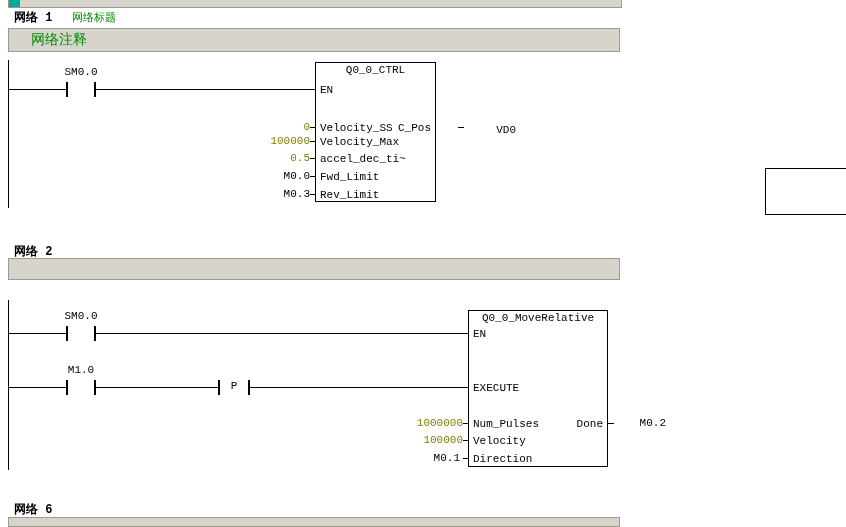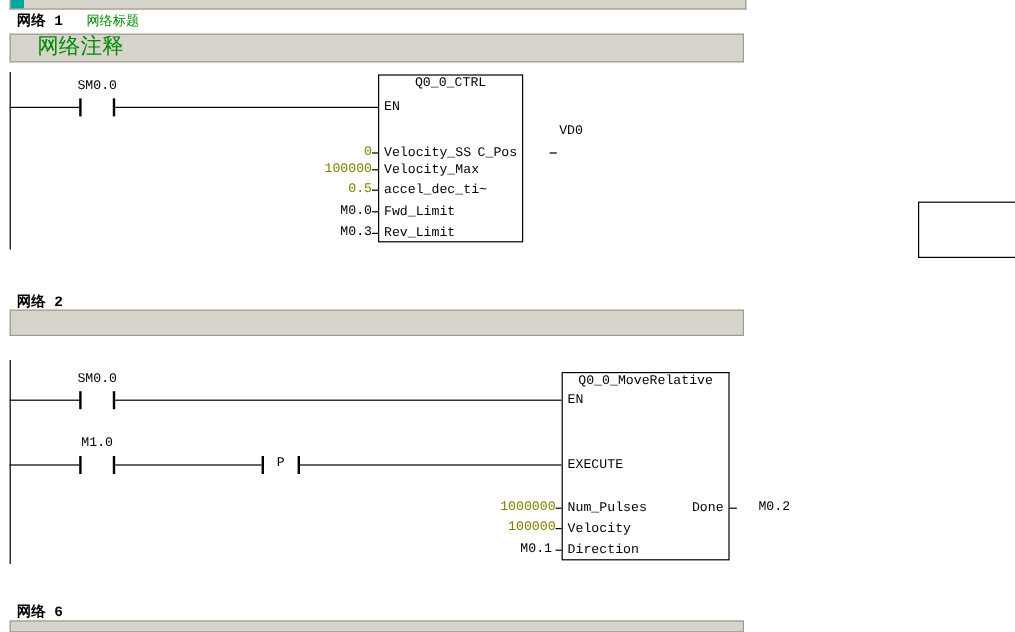--- a/index.html
+++ b/index.html
@@ -4,21 +4,21 @@
 <style>
   *{margin:0;padding:0;box-sizing:border-box}
   html,body{background:#ffffff}
   .screen{position:relative;width:846px;height:527px;background:#fff;overflow:hidden;
           font-family:Liberation Mono, monospace;font-size:11px;color:#000}
   .topbar{position:absolute;left:8px;top:0;width:614px;height:8px;background:var(--comment-bg);border:1px solid var(--comment-border);border-top:none}
   .topmark{position:absolute;left:0;top:0;width:11px;height:7px;background:var(--teal)}
   .net-label{position:absolute;left:14px;font-weight:bold;font-size:12px;white-space:nowrap}
   .net-title{position:absolute;left:72px;color:var(--green);font-size:11px;white-space:nowrap}
   .comment-box{position:absolute;left:8px;width:612px;background:var(--comment-bg);border:1px solid var(--comment-border);overflow:hidden}
-  .comment-text{display:block;color:var(--green);font-size:18px;padding-left:22px;line-height:22px;white-space:nowrap}
+  .comment-text{display:block;color:var(--green);font-size:14px;padding-left:22px;line-height:22px;white-space:nowrap}
   .rail{position:absolute;left:8px;width:1px;background:#000}
   .wire{position:absolute;height:1px;background:#000;z-index:1}
   .contact{position:absolute;width:30px;height:15px;background:#fff;border-left:2px solid #000;border-right:2px solid #000;z-index:2;text-align:center;line-height:13px;font-size:11px}
   .contact-label{position:absolute;text-align:center;white-space:nowrap;z-index:2}
   .block{position:absolute;border:1px solid #000;background:#fff;z-index:2}
   .blk-title{position:absolute;top:1px;left:0;right:0;text-align:center;white-space:nowrap}
   .pin-l{position:absolute;left:4px;white-space:nowrap}
   .pin-r{position:absolute;right:4px;white-space:nowrap}
   .operand{position:absolute;width:100px;text-align:right;white-space:nowrap;z-index:2}
   .olive{color:var(--olive)}
@@ -62,21 +62,21 @@
   <div class="operand olive" style="left:210px;top:152px">0.5</div>
   <div class="operand" style="left:210px;top:170px">M0.0</div>
   <div class="operand" style="left:210px;top:188px">M0.3</div>
   <div class="tick" style="left:310px;width:5px;top:127px"></div>
   <div class="tick" style="left:310px;width:5px;top:141px"></div>
   <div class="tick" style="left:310px;width:5px;top:158px"></div>
   <div class="tick" style="left:310px;width:5px;top:176px"></div>
   <div class="tick" style="left:310px;width:5px;top:194px"></div>
 
   <div class="tick" style="left:458px;width:6px;top:127px"></div>
-  <div class="operand" style="left:466px;top:104px;width:50px;text-align:left">VD0</div>
+  <div class="operand" style="left:466px;top:124px;width:50px;text-align:right">VD0</div>
 
   <div class="fbox" style="left:765px;top:168px;width:85px;height:47px"></div>
 
   <div class="net-label" style="top:243px">网络 2</div>
   <div class="comment-box" style="top:258px;height:22px"></div>
 
   <div class="rail" style="top:300px;height:170px"></div>
   <div class="wire" style="left:8px;top:333px;width:460px"></div>
   <div class="wire" style="left:8px;top:387px;width:460px"></div>
 
@@ -99,18 +99,18 @@
   </div>
 
   <div class="operand olive" style="left:363px;top:417px">1000000</div>
   <div class="operand olive" style="left:363px;top:434px">100000</div>
   <div class="operand" style="left:360px;top:452px">M0.1</div>
   <div class="tick" style="left:463px;width:5px;top:423px"></div>
   <div class="tick" style="left:463px;width:5px;top:440px"></div>
   <div class="tick" style="left:463px;width:5px;top:458px"></div>
 
   <div class="tick" style="left:608px;width:6px;top:423px"></div>
-  <div class="operand" style="left:632px;top:417px;width:50px;text-align:left">M0.2</div>
+  <div class="operand" style="left:616px;top:417px;width:50px;text-align:right">M0.2</div>
 
   <div class="net-label" style="top:501px">网络 6</div>
   <div class="comment-box" style="top:517px;height:10px"></div>
 
 </div>
 
 </body></html>

